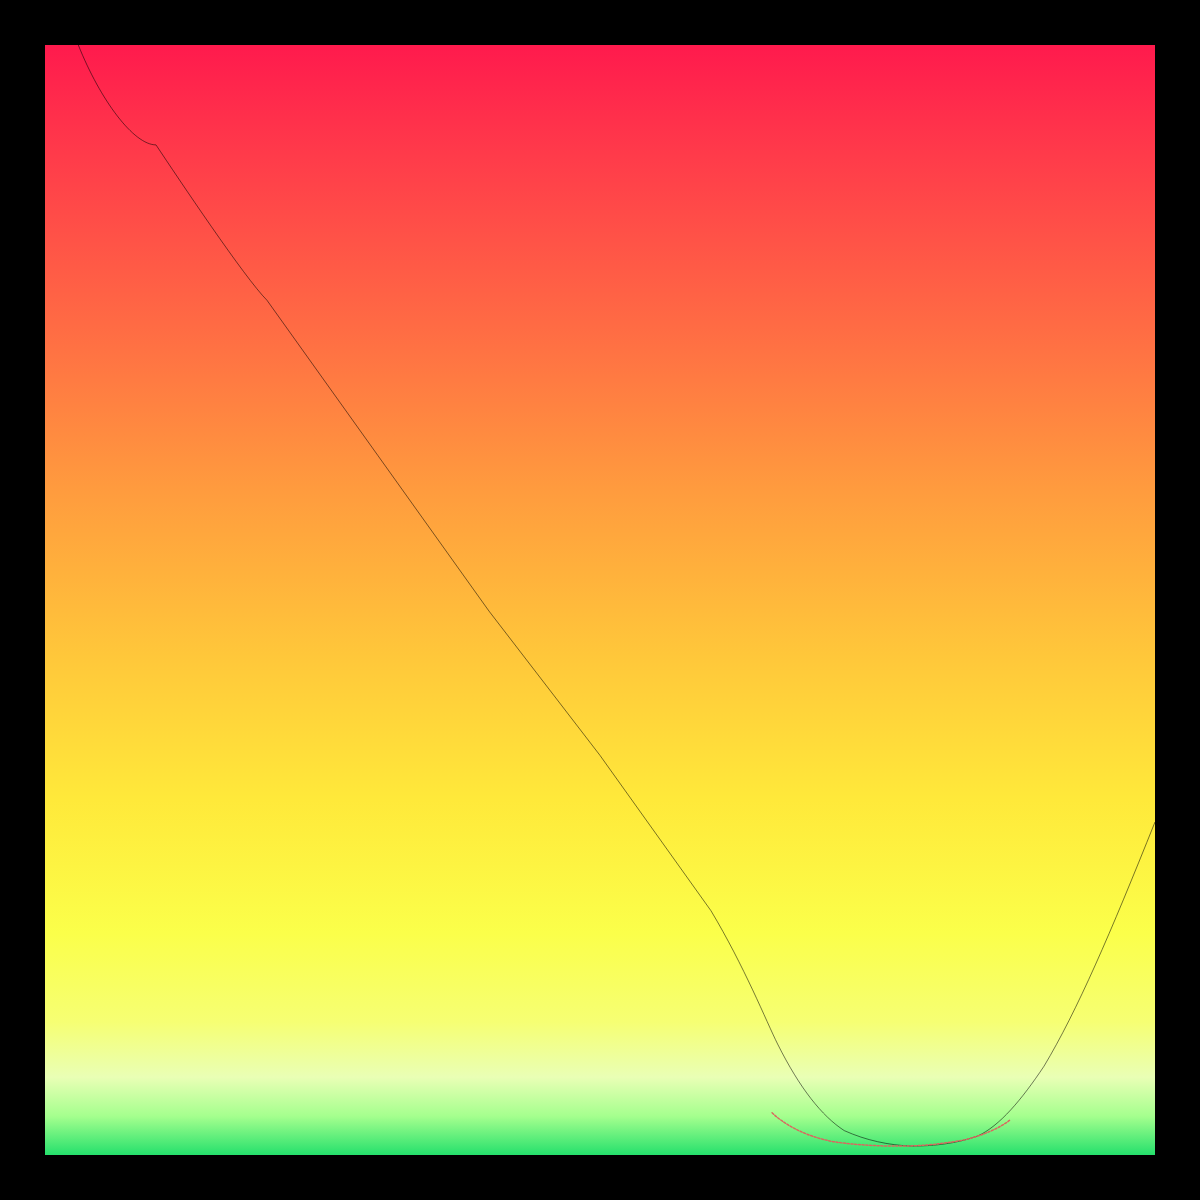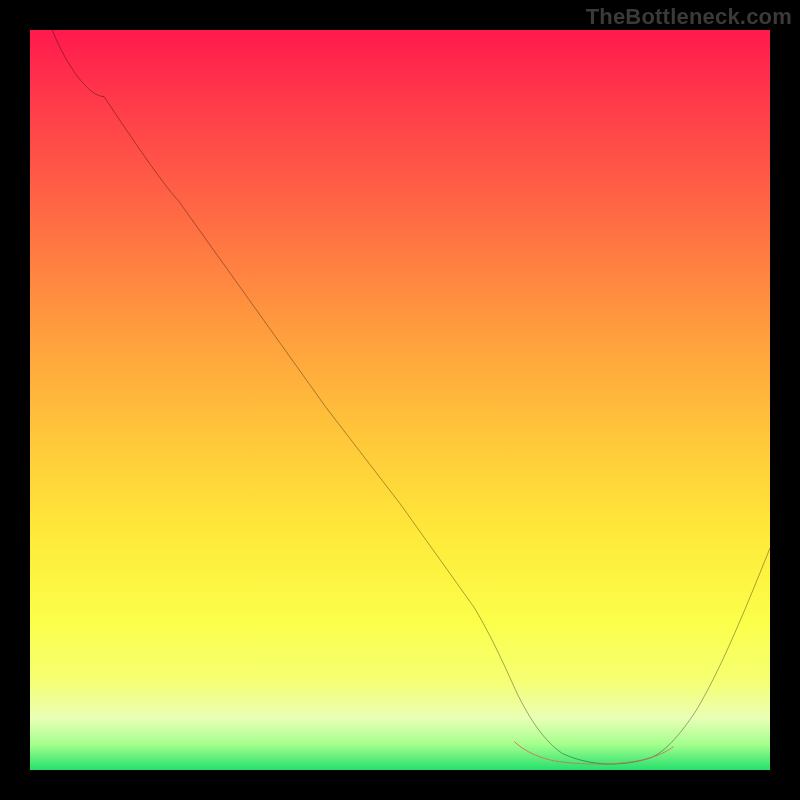--- a/index.html
+++ b/index.html
@@ -61,21 +61,20 @@
     top: 0;
     width: 100%;
     height: 100%;
   }
 </style>
 </head>
 <body>
 
 <div class="frame">
 
-  <div class="watermark">TheBottleneck.com</div>
 
   <div class="plot">
     <div class="gradient"></div>
 
     <svg class="curve" viewBox="0 0 100 100" preserveAspectRatio="none">
 
       <path d="M 3 0
                C 5 5, 8 9, 10 9
                C 12 12, 18 21, 20 23
                L 30 37

